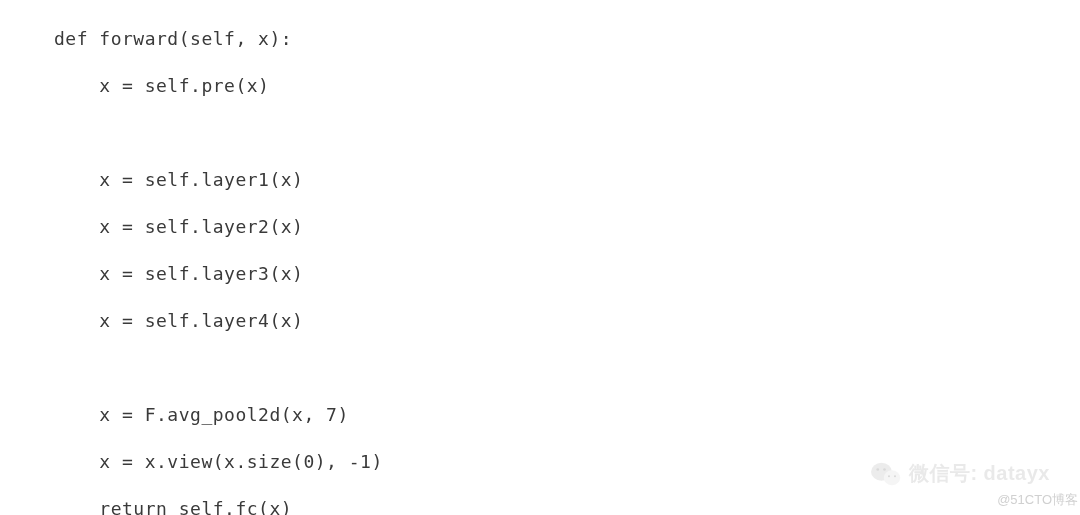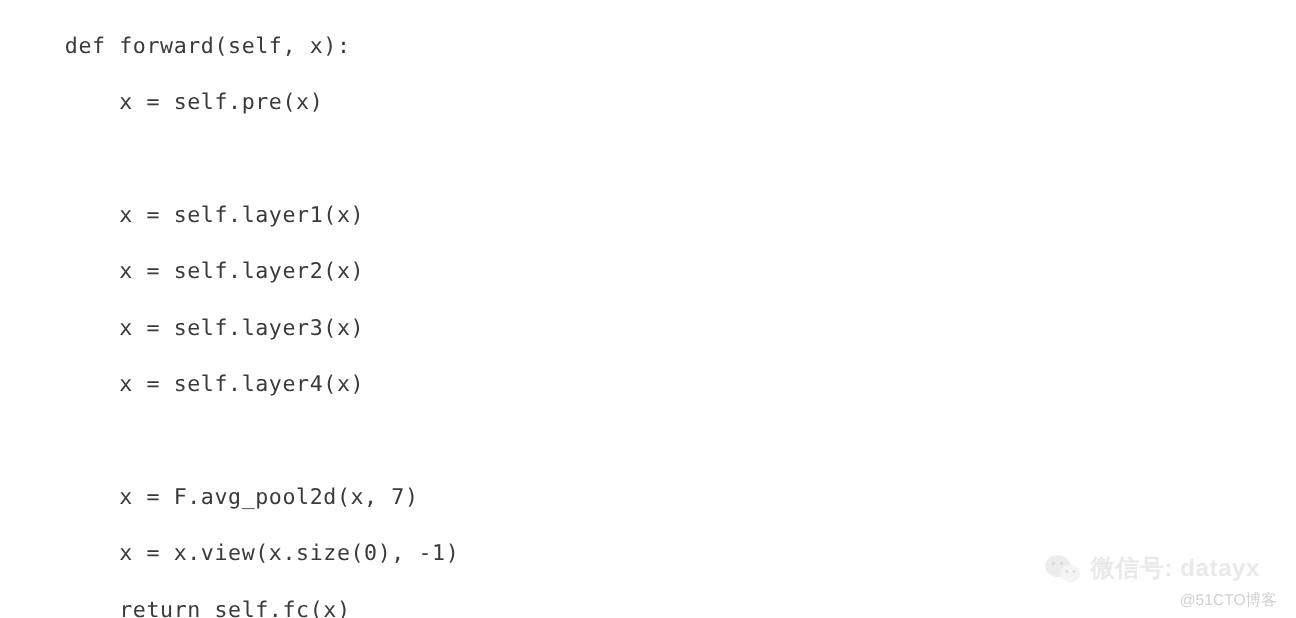--- a/index.html
+++ b/index.html
@@ -37,21 +37,21 @@
   .watermark .wm-text {
     font-family: "Microsoft YaHei", Arial, sans-serif;
     font-size: 20px;
     font-weight: 600;
     color: #d8d8d8;
     letter-spacing: 0.5px;
   }
   .footer-note {
     position: absolute;
     bottom: 6px;
-    right: 16px;
+    right: 2px;
     font-family: "Microsoft YaHei", Arial, sans-serif;
     font-size: 13px;
     color: #d0d0d0;
   }
 </style>
 </head>
 <body>
 
 <pre class="code-block"><code>def forward(self, x):
     x = self.pre(x)

